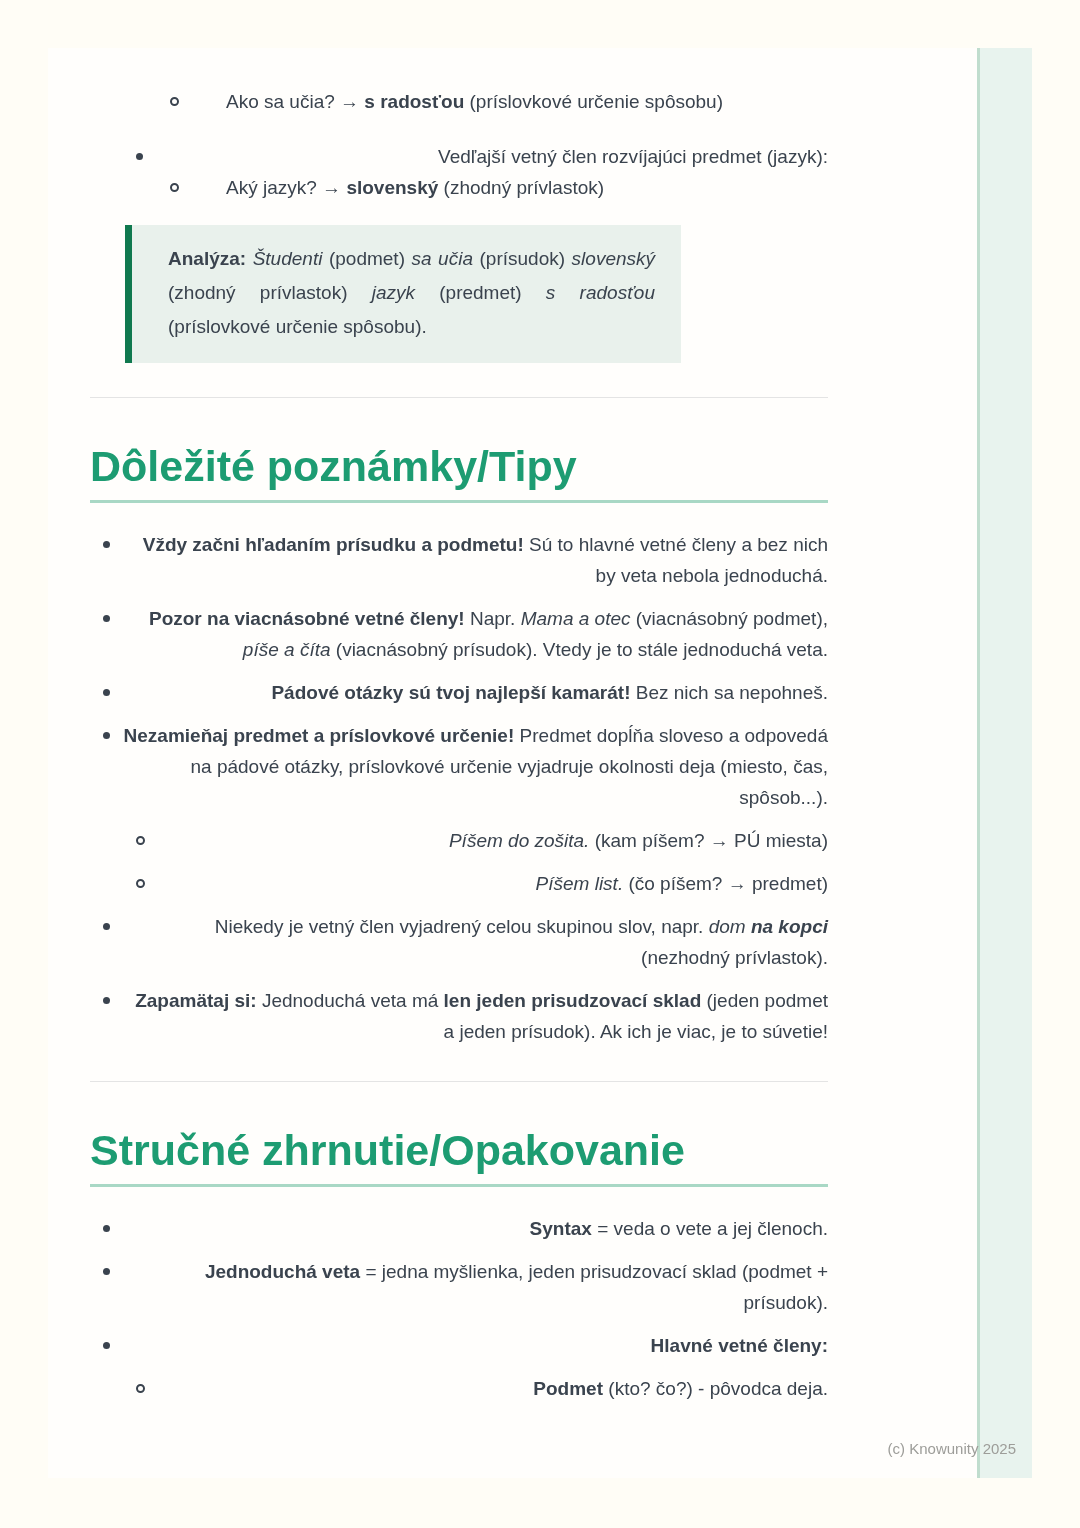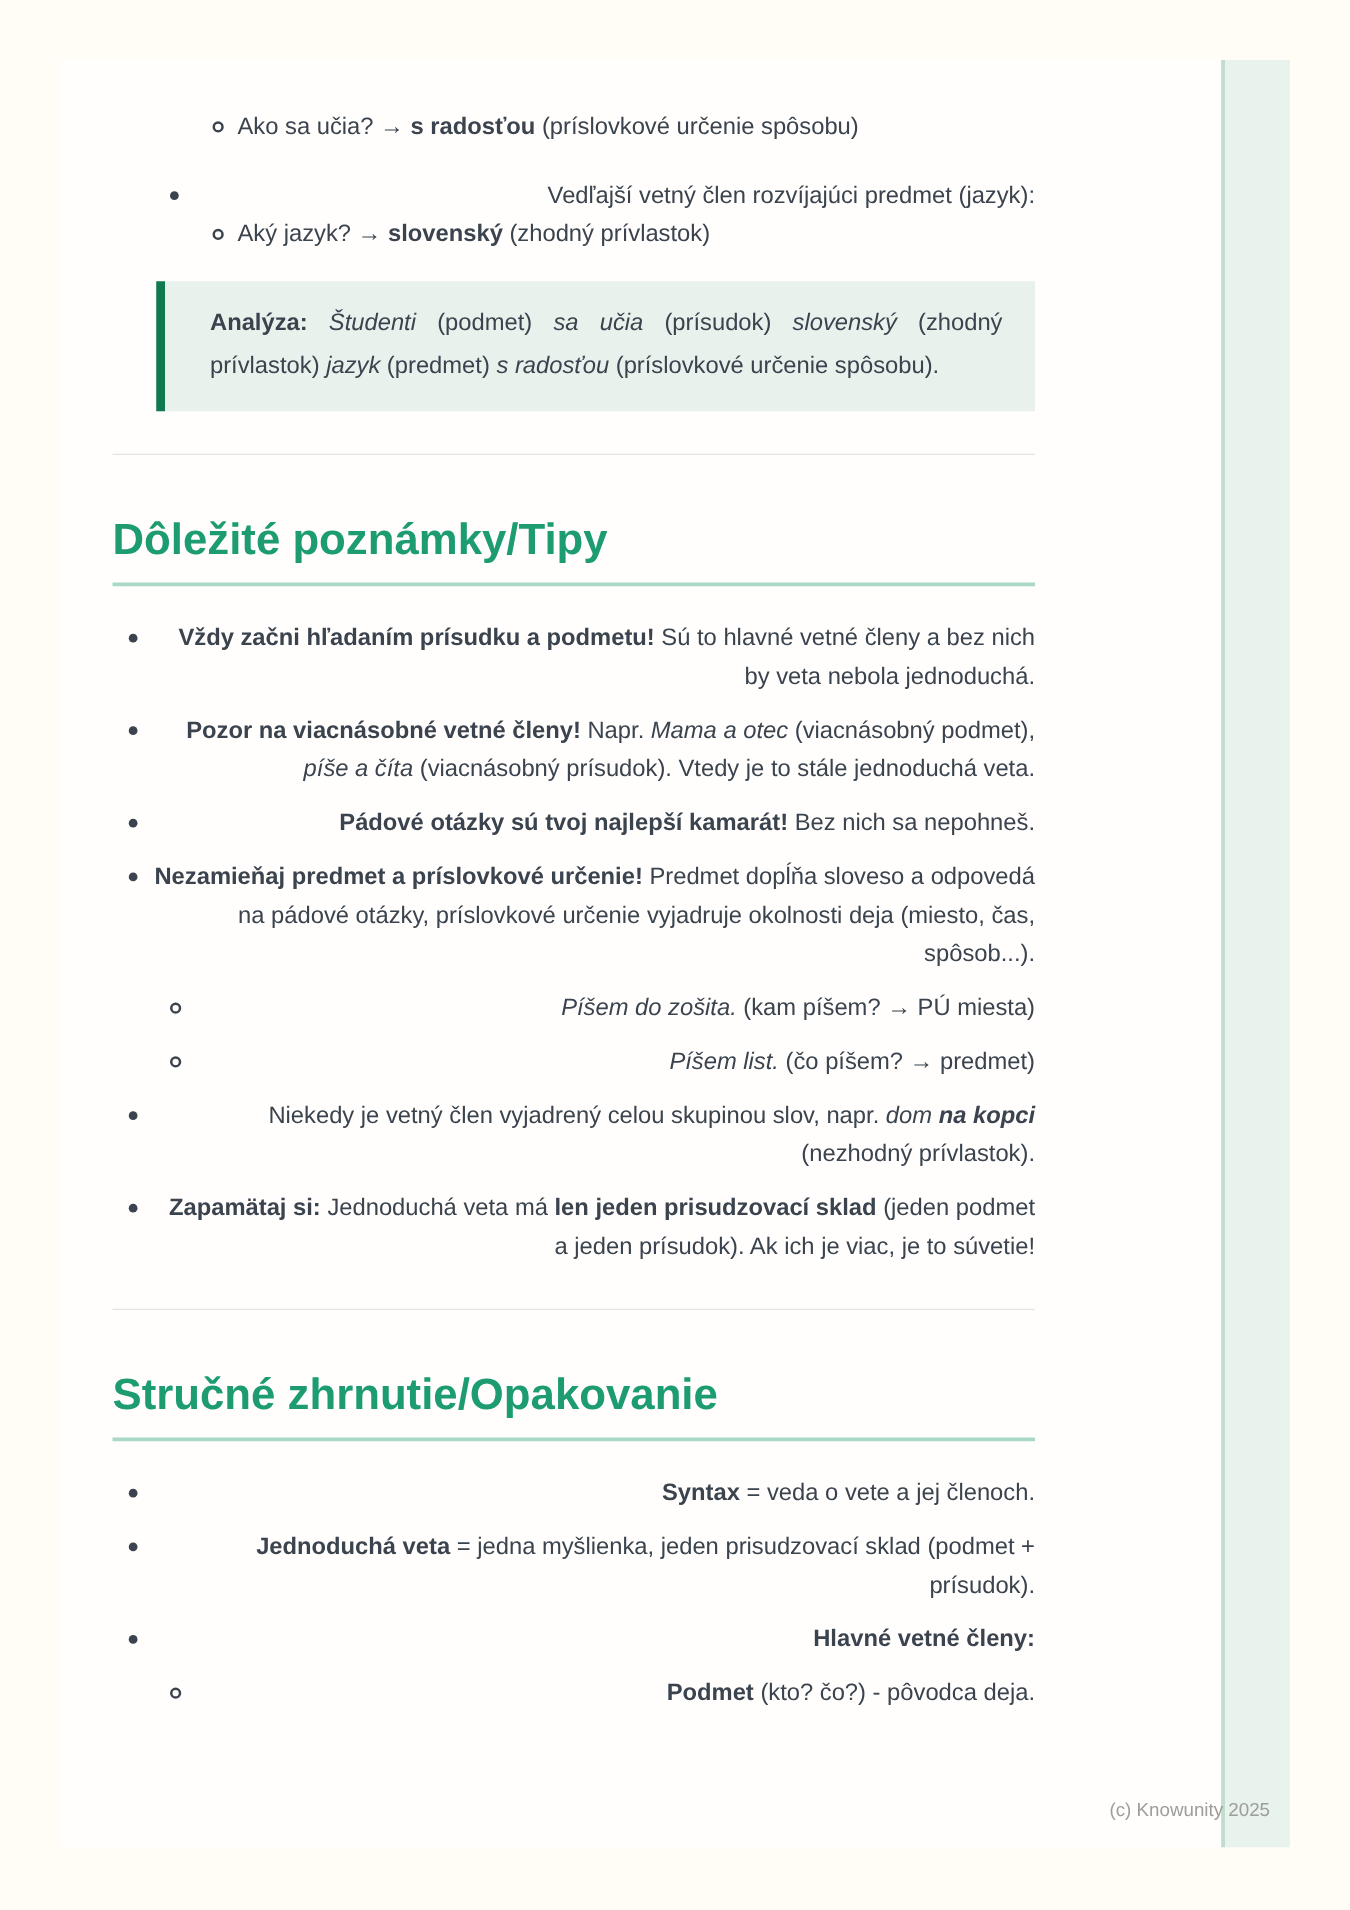--- a/index.html
+++ b/index.html
@@ -25,39 +25,39 @@
   }
   
   .li{display:flex;margin-bottom:12px;}
   .li .marker{flex:0 0 20px;display:flex;justify-content:flex-start;}
   .dot{width:7px;height:7px;border-radius:50%;background:currentColor;margin-top:12px;}
   .ring{width:9px;height:9px;border-radius:50%;border:2px solid currentColor;box-sizing:border-box;margin-top:11px;}
   .li .txt{flex:1;}
   .level-1{padding-left:13px;text-align:right;}
   .level-2{padding-left:46px;text-align:right;}
   .level-3{padding-left:80px;}
-  .intro .li{margin-bottom:0;}
+  .intro .li{margin-bottom:0;gap:36px;}
   .intro .li.level-2{margin-top:24px;}
   
   .s-n{font-style:normal;font-weight:400;}
   .s-b{font-weight:700;}
   .s-i{font-style:italic;}
   .s-bi{font-weight:700;font-style:italic;}
   
   .callout{
-    margin-top:22px;margin-left:35px;width:703px;box-sizing:border-box;
+    margin-top:22px;margin-left:35px;width:556px;box-sizing:border-box;
     background:var(--callout-bg,#e9f1ec);
     border-left:7px solid var(--callout-border,#10794f);
     padding:17px 26px 19px 36px;
   }
   .callout p{margin:0;text-align:justify;line-height:34px;}
   
   .rule{border:none;border-top:1px solid var(--rule-color,#e4e4e4);margin:34px 0 0 0;}
   .section-title{
-    margin:48px 0 0 0;font-size:35px;line-height:40px;font-weight:700;
+    margin:48px 0 0 0;font-size:43px;line-height:40px;font-weight:700;
     color:var(--heading-color,#1d9c72);
     border-bottom:3px solid var(--heading-underline,#a9d8c5);
     padding-bottom:14px;
   }
   .blist{margin-top:26px;}
   .footer{
     position:absolute;top:1392px;right:16px;z-index:3;
     font-size:15px;color:var(--footer-color,#9d9d99);
   }
 </style>

